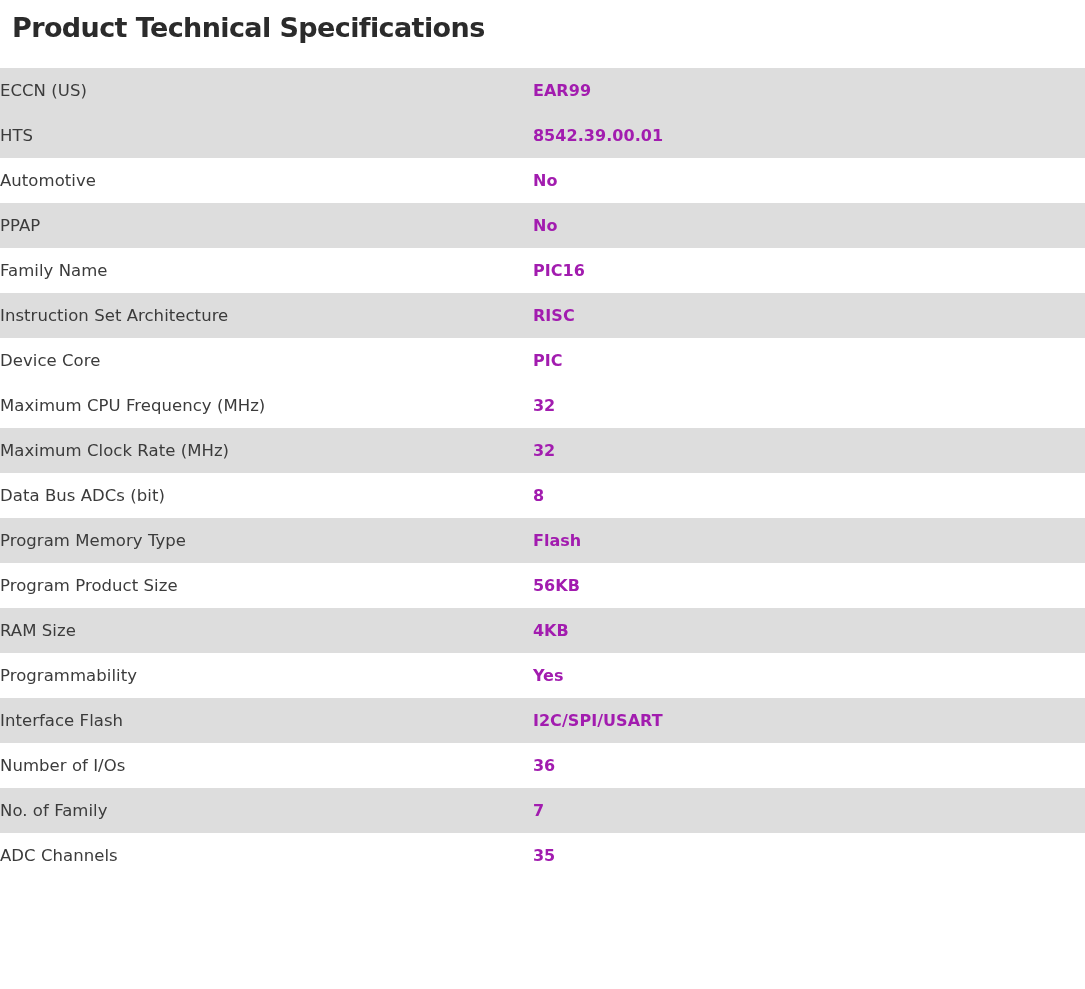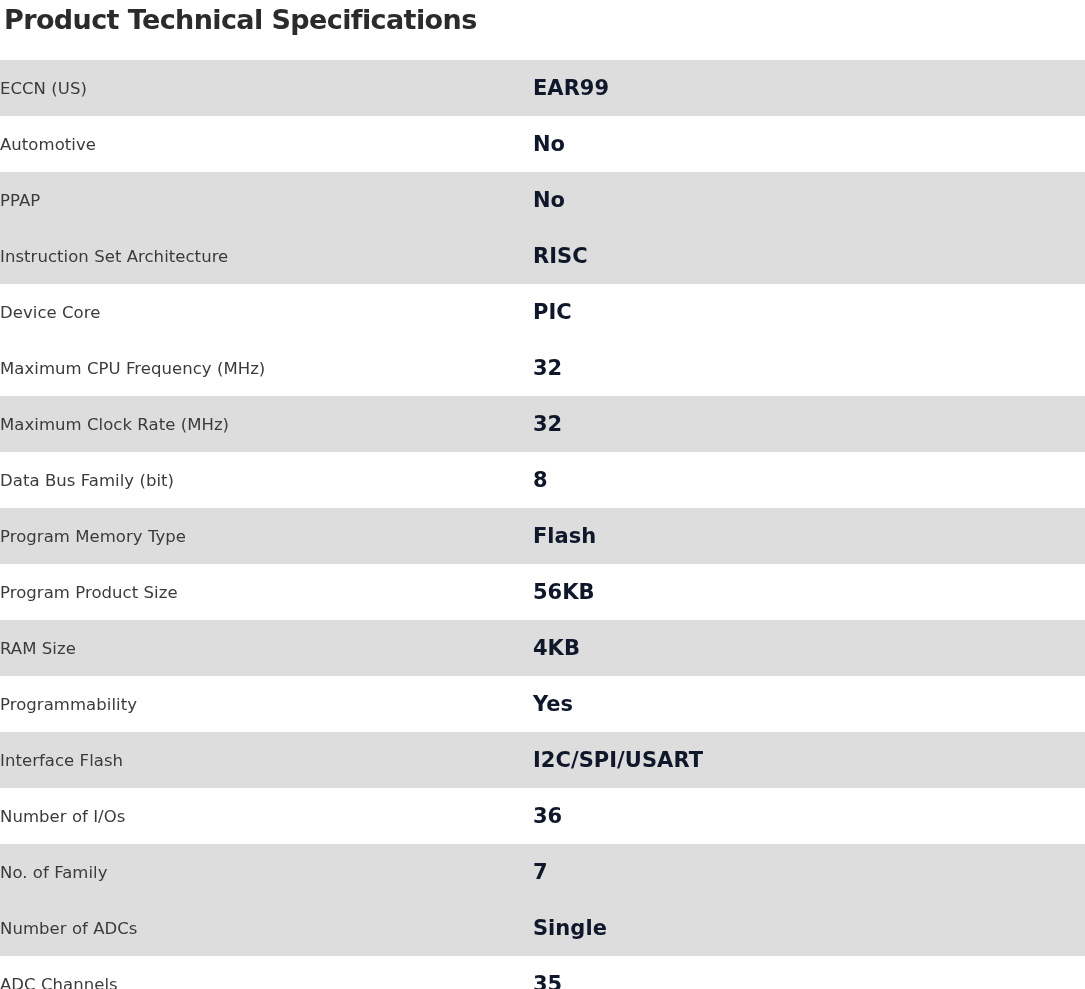--- a/index.html
+++ b/index.html
@@ -17,34 +17,34 @@
   .page {
     width: 1085px;
     position: relative;
   }
   .page-title {
     font-family: "DejaVu Sans", "Liberation Sans", sans-serif;
     font-size: 27px;
     font-weight: 700;
     letter-spacing: -0.6px;
     color: #2b2b2b;
-    margin: 0;
+    margin: 8px;
     padding: 4px 0 0 4px;
     line-height: 32px;
     height: 36px;
     white-space: nowrap;
   }
   table.spec-table {
     width: 1085px;
     border-collapse: collapse;
     table-layout: fixed;
     margin-top: 20px;
   }
   table.spec-table tr {
-    height: 56px;
+    height: 45px;
     border-radius: 12px;
   }
   table.spec-table tr.odd-row {
     background: #dddddd;
   }
   table.spec-table tr.even-row {
     background: #ffffff;
   }
   table.spec-table td {
     padding: 0;
@@ -55,65 +55,73 @@
     width: 530px;
     padding-left: 36px;
     font-size: 16.5px;
     font-weight: 400;
     color: #3b3b3b;
     letter-spacing: 0.05px;
   }
   td.spec-value {
     width: 549px;
     padding-left: 30px;
-    font-size: 21px;
+    font-size: 16px;
     font-weight: 700;
-    color: #0f172a;
+    color: #a21caf;
     letter-spacing: 0.05px;
   }
 </style>
 </head>
 <body>
 
 <div class="page">
 
   <h1 class="page-title">Product Technical Specifications</h1>
 
   <table class="spec-table">
     <tbody>
         <tr class="odd-row">
           <td class="spec-label">ECCN (US)</td>
           <td class="spec-value">EAR99</td>
         </tr>
+        <tr class="odd-row">
+          <td class="spec-label">HTS</td>
+          <td class="spec-value">8542.39.00.01</td>
+        </tr>
         <tr class="even-row">
           <td class="spec-label">Automotive</td>
           <td class="spec-value">No</td>
         </tr>
         <tr class="odd-row">
           <td class="spec-label">PPAP</td>
           <td class="spec-value">No</td>
+        </tr>
+        <tr class="even-row">
+          <td class="spec-label">Family Name</td>
+          <td class="spec-value">PIC16</td>
         </tr>
         <tr class="odd-row">
           <td class="spec-label">Instruction Set Architecture</td>
           <td class="spec-value">RISC</td>
         </tr>
         <tr class="even-row">
           <td class="spec-label">Device Core</td>
           <td class="spec-value">PIC</td>
         </tr>
         <tr class="even-row">
           <td class="spec-label">Maximum CPU Frequency (MHz)</td>
           <td class="spec-value">32</td>
         </tr>
         <tr class="odd-row">
           <td class="spec-label">Maximum Clock Rate (MHz)</td>
           <td class="spec-value">32</td>
         </tr>
         <tr class="even-row">
-          <td class="spec-label">Data Bus Family (bit)</td>
+          <td class="spec-label">Data Bus ADCs (bit)</td>
           <td class="spec-value">8</td>
         </tr>
         <tr class="odd-row">
           <td class="spec-label">Program Memory Type</td>
           <td class="spec-value">Flash</td>
         </tr>
         <tr class="even-row">
           <td class="spec-label">Program Product Size</td>
           <td class="spec-value">56KB</td>
         </tr>
@@ -130,24 +138,20 @@
           <td class="spec-value">I2C/SPI/USART</td>
         </tr>
         <tr class="even-row">
           <td class="spec-label">Number of I/Os</td>
           <td class="spec-value">36</td>
         </tr>
         <tr class="odd-row">
           <td class="spec-label">No. of Family</td>
           <td class="spec-value">7</td>
         </tr>
-        <tr class="odd-row">
-          <td class="spec-label">Number of ADCs</td>
-          <td class="spec-value">Single</td>
-        </tr>
         <tr class="even-row">
           <td class="spec-label">ADC Channels</td>
           <td class="spec-value">35</td>
         </tr>
       </tbody>
   </table>
 
 </div>
 
 </body></html>

